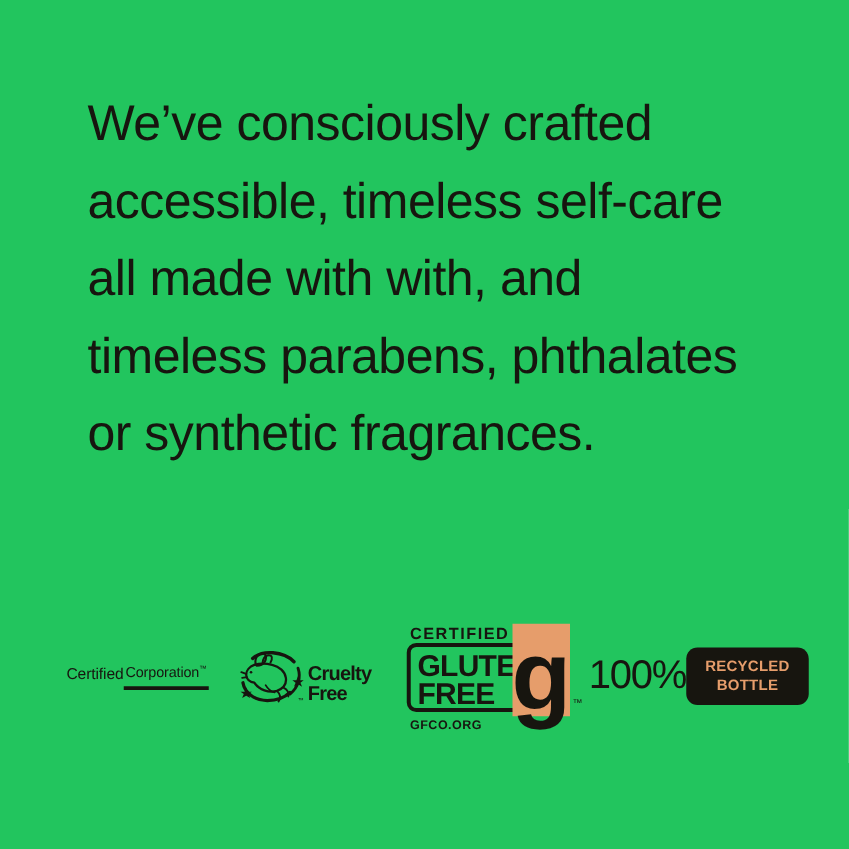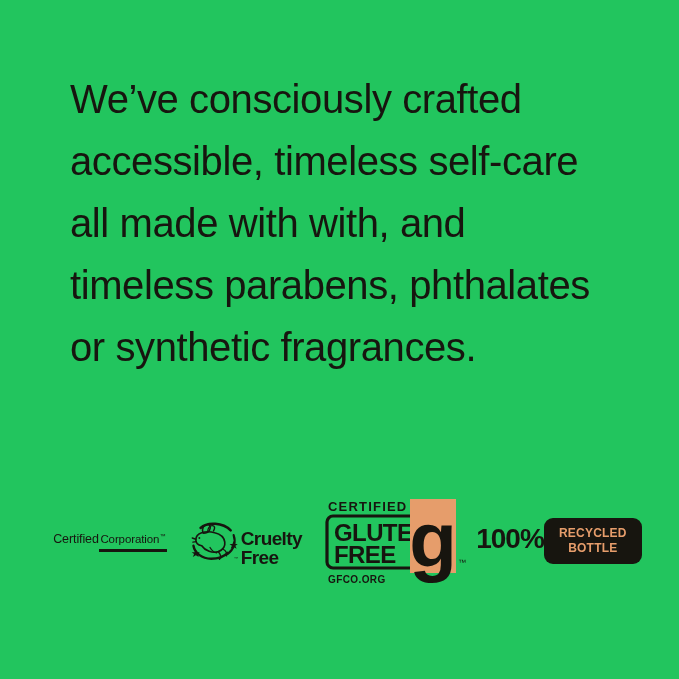--- a/index.html
+++ b/index.html
@@ -94,21 +94,21 @@
   
   #badge-cruelty {
     width: 118px;
     margin-left: 26px;
   }
   #bunny-mark {
     width: 96px;
     height: 72px;
   }
   #cruelty-label {
-    font-size: 19px;
+    font-size: 16px;
     font-weight: bold;
     color: #17150f;
     letter-spacing: -0.6px;
     line-height: 1;
     margin-top: 14px;
   }
 
   
   #badge-gluten {
     width: 148px;
@@ -118,22 +118,22 @@
     width: 148px;
     height: 92px;
   }
 
   
   #badge-recycled {
     width: 118px;
     margin-left: 30px;
   }
   #recycled-percent {
-    font-size: 28px;
-    font-weight: bold;
+    font-size: 32px;
+    font-weight: normal;
     color: #17150f;
     letter-spacing: -1px;
     line-height: 1;
     margin-bottom: 4px;
   }
   #recycled-plate {
     background: #17150f;
     border-radius: 9px;
     padding: 8px 10px 9px 10px;
     display: flex;

